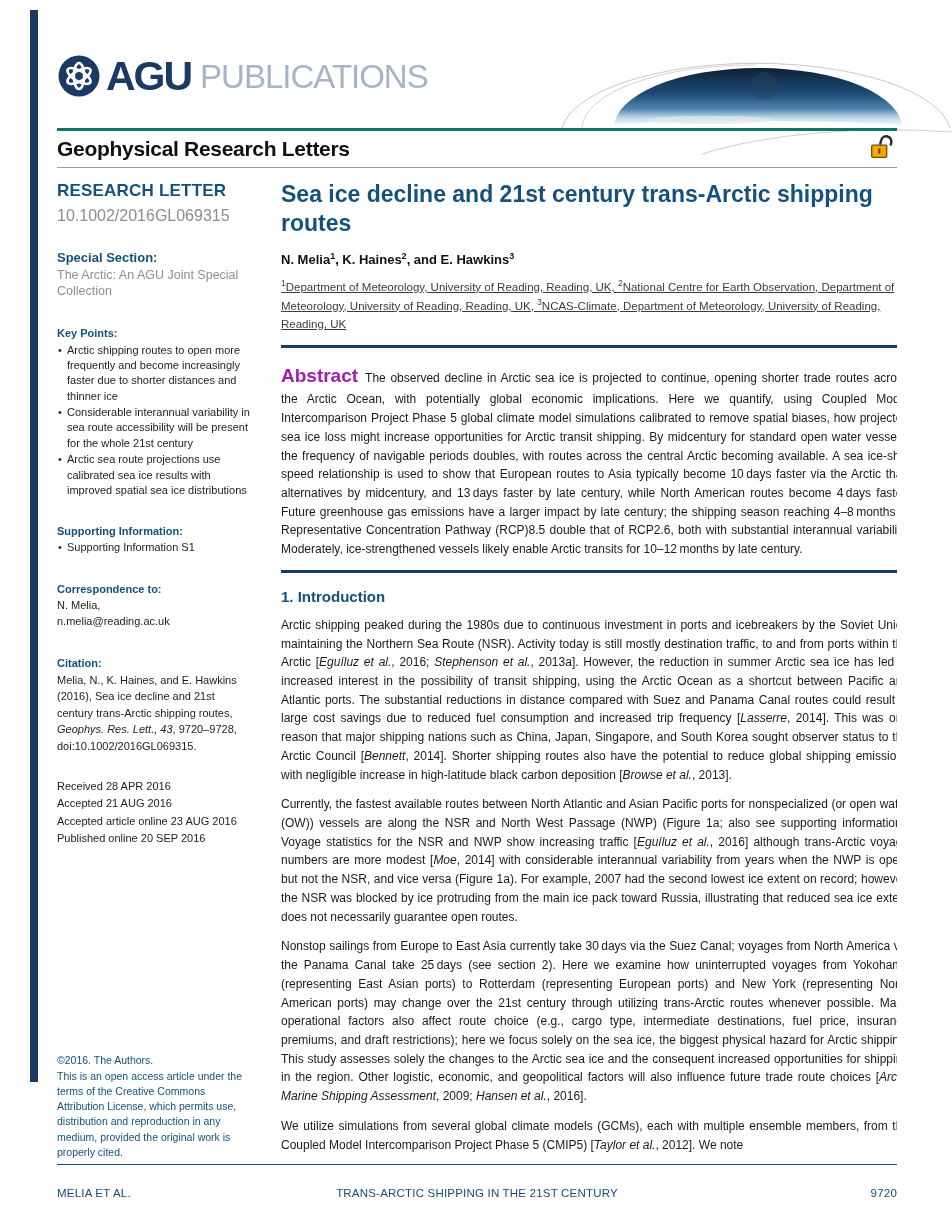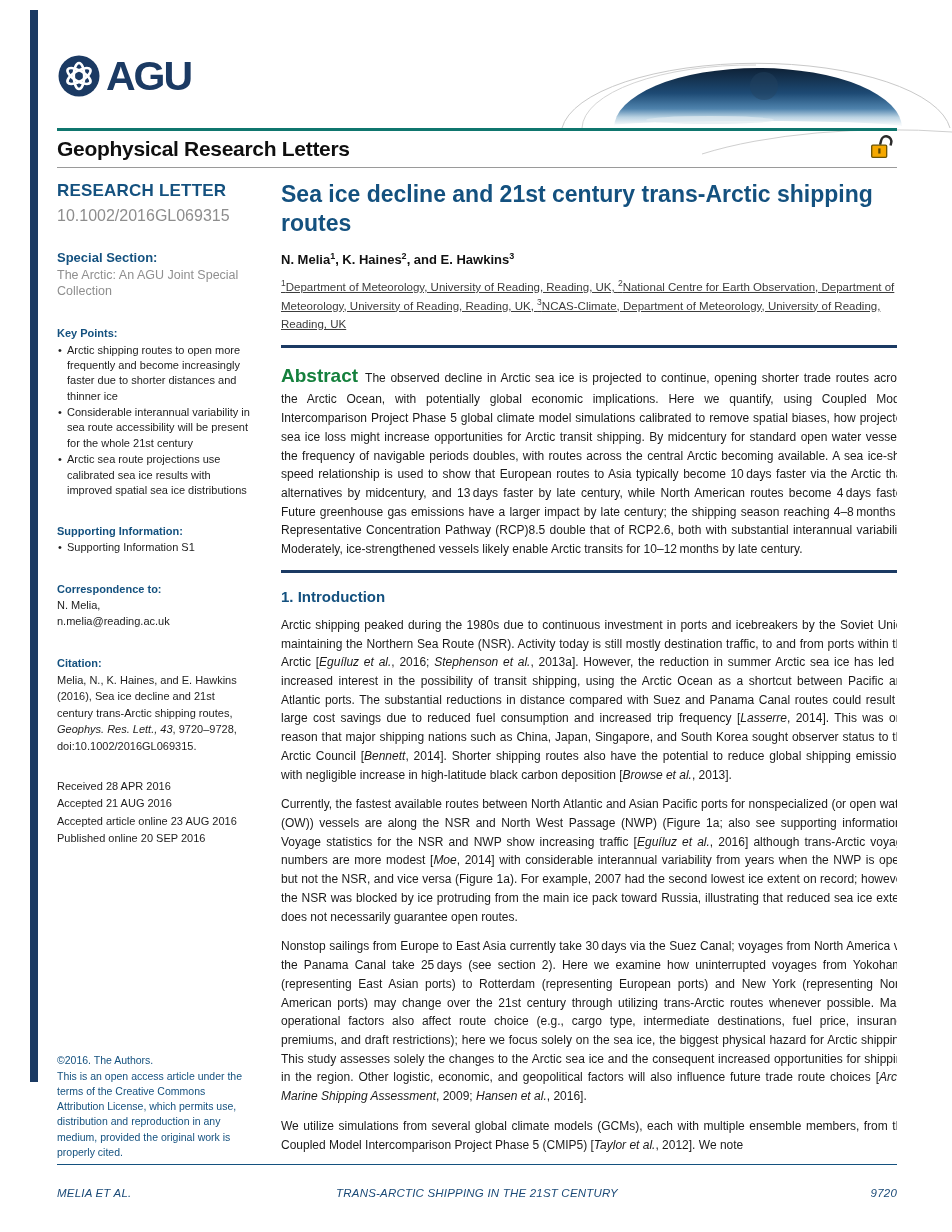--- a/index.html
+++ b/index.html
@@ -46,27 +46,27 @@
 
   
   .main { min-width:0; }
   .title { color:#14517f; font-size:23px; line-height:1.28; font-weight:bold; margin:2px 0 0 0; }
   .authors { margin-top:13px; font-size:13px; font-weight:bold; color:#111; }
   .authors sup { font-size:9px; }
   .affil { margin-top:11px; font-size:11.5px; line-height:1.62; color:#3c3c3c;text-decoration:underline; }
   .affil sup { font-size:8.5px; }
   .rule { height:3px; background:#1b3a63; margin-top:11px; }
   .abstract { margin:13px 0 0 0; font-size:12px; line-height:1.56; text-align:justify; }
-  .abstract-label { font-size:19px; font-weight:bold; color:#15803d; padding-right:7px; }
+  .abstract-label { font-size:19px; font-weight:bold; color:#a21caf; padding-right:7px; }
   .sec-head { color:#14517f; font-size:15px; font-weight:bold; margin:15px 0 0 0; }
   .para { margin:11px 0 0 0; font-size:12px; line-height:1.56; text-align:justify; }
 
   
   .footer { position:absolute; left:57px; width:840px; top:1164px; border-top:1px solid #14517f; }
-  .footer-row { display:grid; grid-template-columns:1fr auto 1fr; padding-top:22px; font-size:11.5px; color:#1b4a77; letter-spacing:0.2px;font-style:italic; }
+  .footer-row { display:grid; grid-template-columns:1fr auto 1fr; padding-top:22px; font-size:11.5px; color:#1b4a77; letter-spacing:0.2px; }
   .footer-right { text-align:right; }
   sup { line-height:0; }
 </style>
 </head>
 <body>
 
 <div class="page">
   <div class="leftbar"></div>
 
   <svg class="arc-art" viewBox="0 0 400 112" aria-hidden="true">
@@ -100,20 +100,21 @@
     <div class="logo-row">
       <svg width="44" height="44" viewBox="0 0 44 44" aria-hidden="true">
         <circle cx="22" cy="22" r="20.5" fill="#1b3a63"></circle>
         <g fill="none" stroke="#ffffff" stroke-width="2.6">
           <ellipse cx="22" cy="22" rx="13" ry="5.2" transform="rotate(30 22 22)"></ellipse>
           <ellipse cx="22" cy="22" rx="13" ry="5.2" transform="rotate(90 22 22)"></ellipse>
           <ellipse cx="22" cy="22" rx="13" ry="5.2" transform="rotate(150 22 22)"></ellipse>
         </g>
       </svg>
       <span class="agu-text">AGU</span>
+      <span class="pub-text">PUBLICATIONS</span>
     </div>
 
     <div class="journal-band">
       <span class="journal-name">Geophysical Research Letters</span>
       <svg class="lock" viewBox="0 0 32 32" aria-hidden="true">
         <path d="M15 15 v-5 a5.5 5.5 0 0 1 11 0 v3" fill="#ffffff" stroke="#2b2b2b" stroke-width="2.6" transform="rotate(14 20 10)"></path>
         <rect x="5" y="14" width="16" height="13" rx="1.2" fill="#f5a800" stroke="#6b5200" stroke-width="1.4"></rect>
         <rect x="12" y="17.5" width="2.4" height="5.5" fill="#5c4700"></rect>
       </svg>
     </div>

